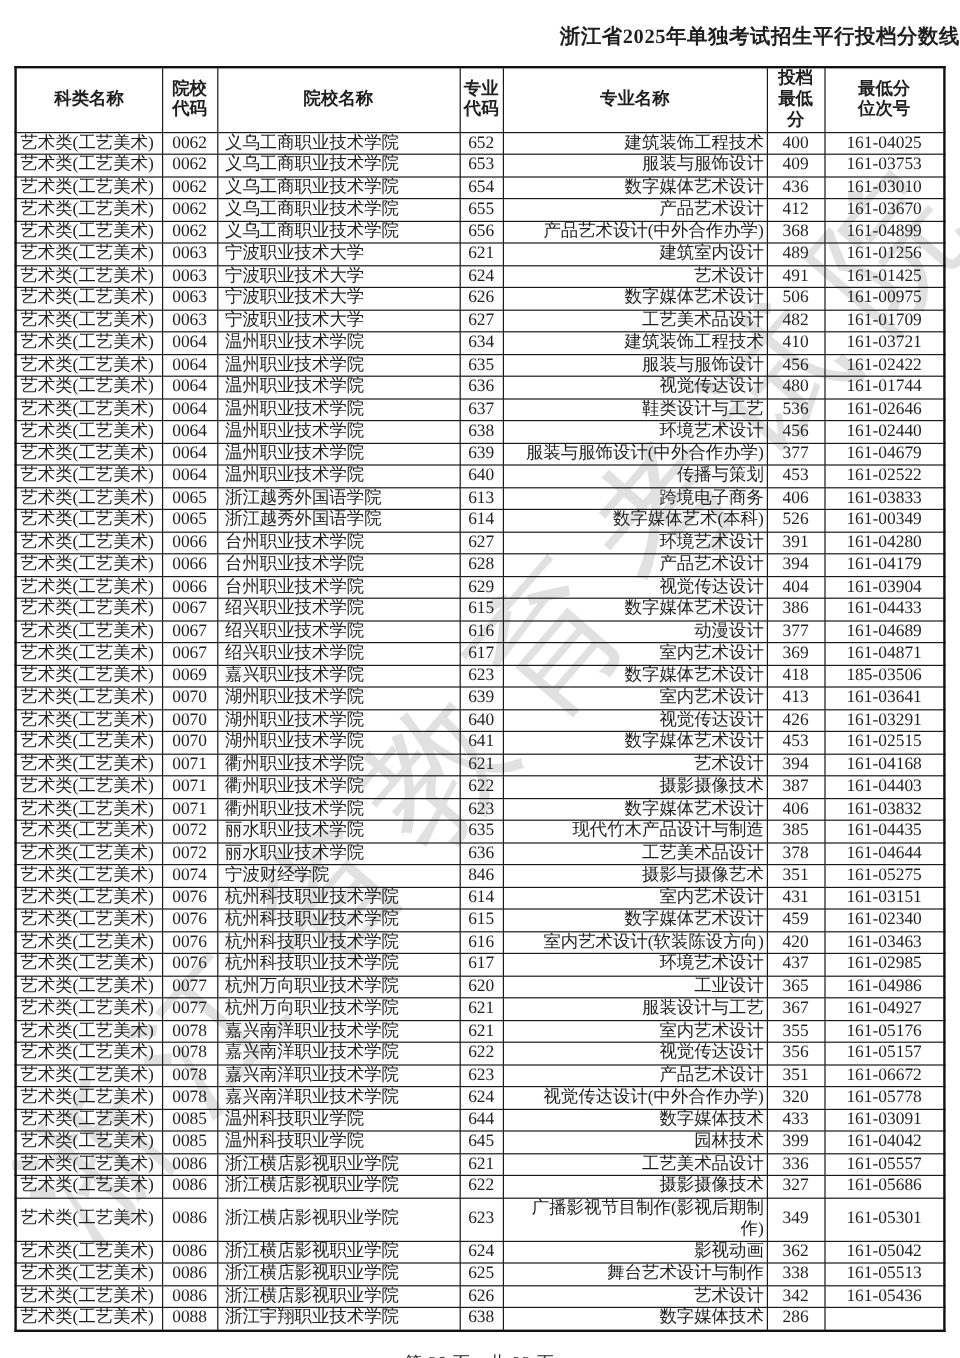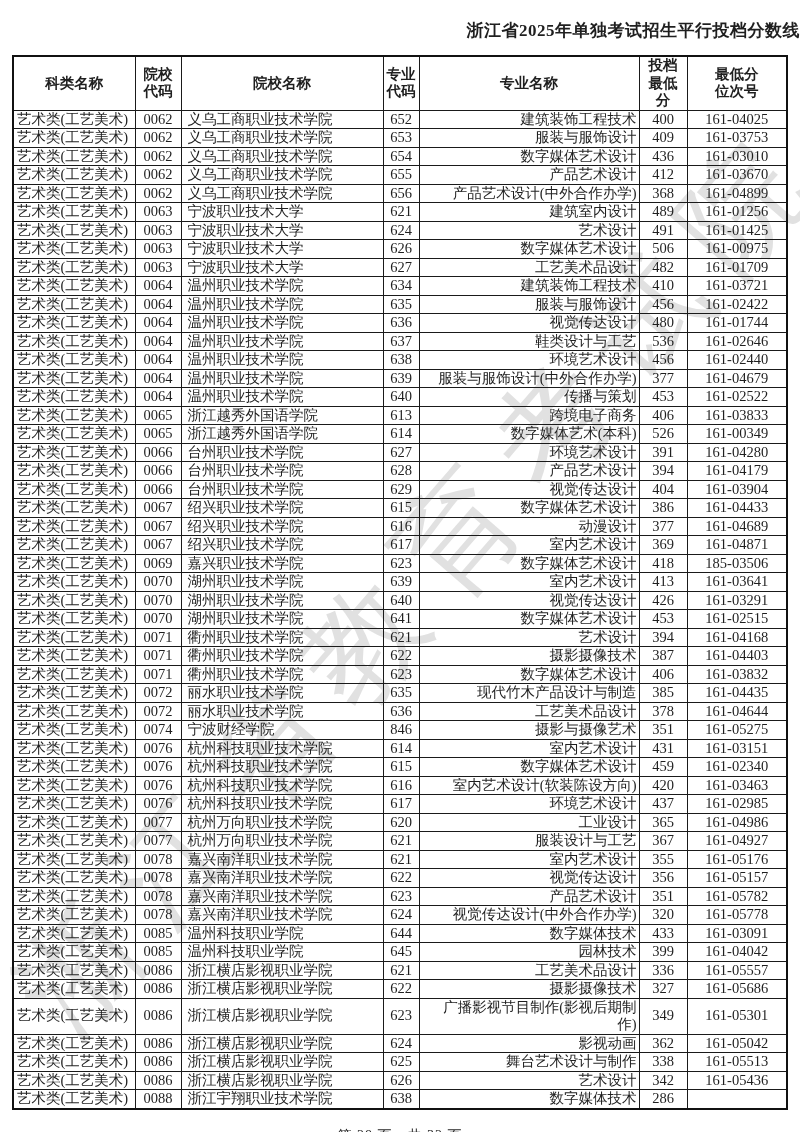--- a/index.html
+++ b/index.html
@@ -504,21 +504,21 @@
           <td>356</td>
           <td>161-05157</td>
         </tr>
         <tr>
           <td>艺术类(工艺美术)</td>
           <td>0078</td>
           <td>嘉兴南洋职业技术学院</td>
           <td>623</td>
           <td>产品艺术设计</td>
           <td>351</td>
-          <td>161-05782</td>
+          <td>161-06672</td>
         </tr>
         <tr>
           <td>艺术类(工艺美术)</td>
           <td>0078</td>
           <td>嘉兴南洋职业技术学院</td>
           <td>624</td>
           <td>视觉传达设计(中外合作办学)</td>
           <td>320</td>
           <td>161-05778</td>
         </tr>

